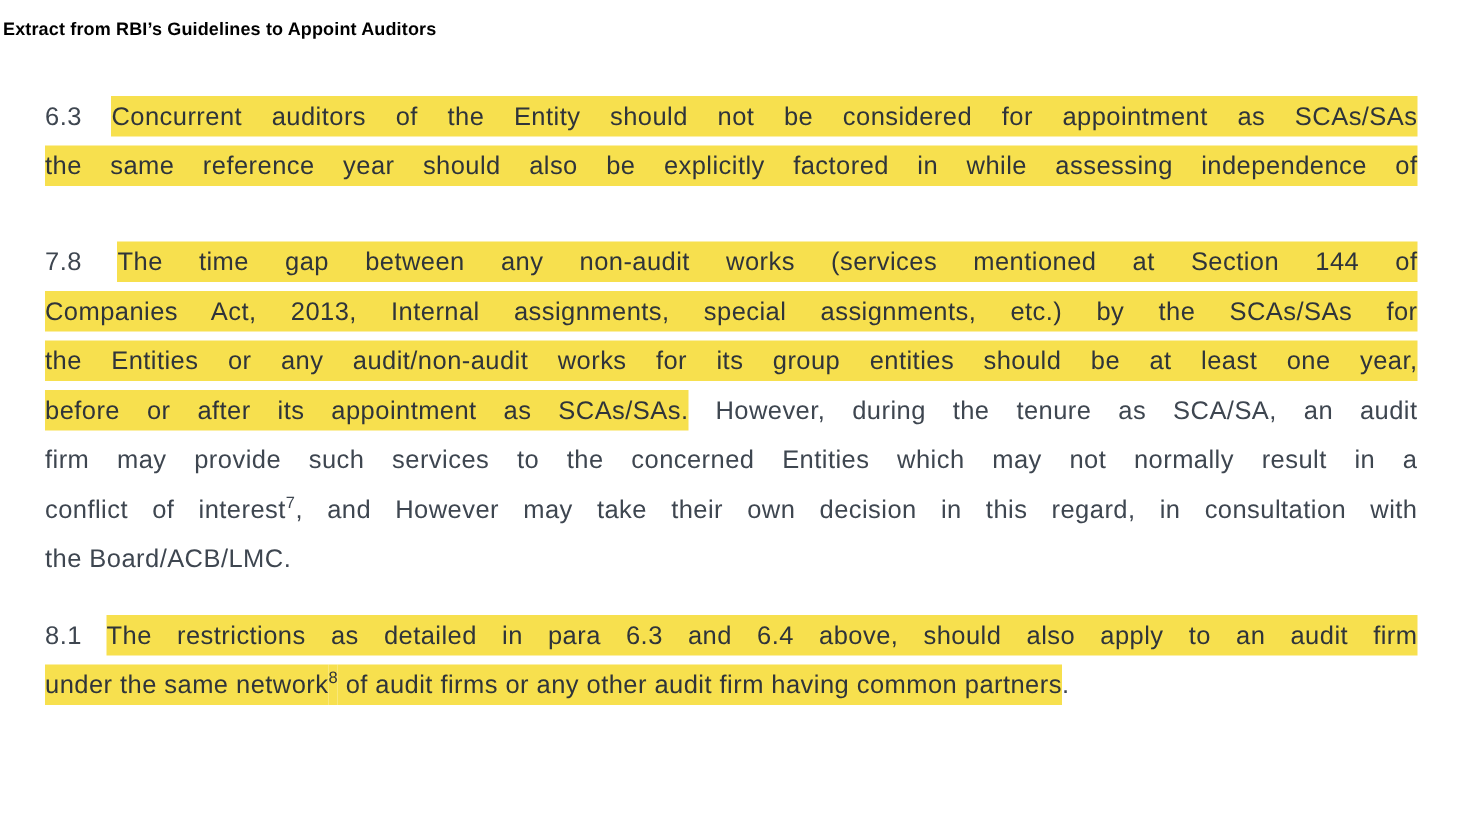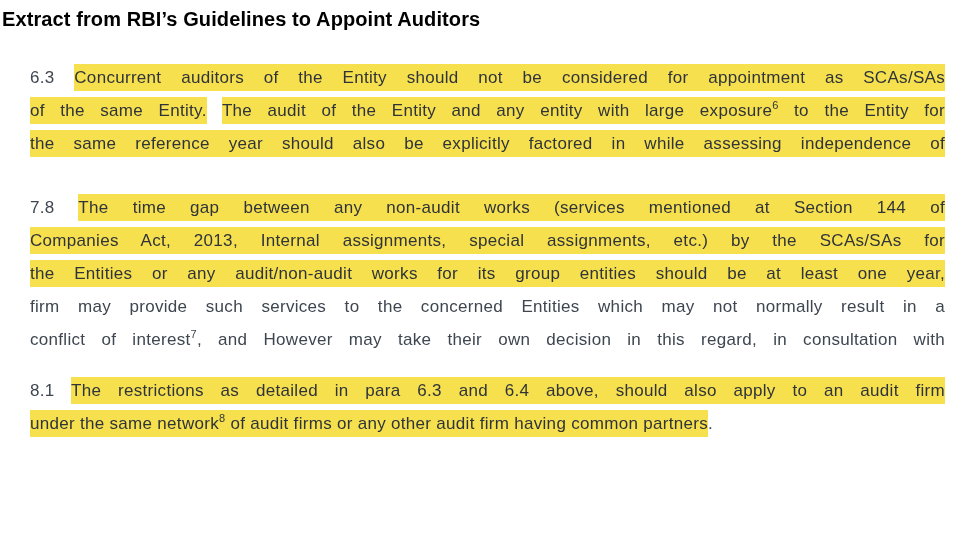--- a/index.html
+++ b/index.html
@@ -10,21 +10,21 @@
   .page {
     position: relative;
     width: 972px;
     height: 555px;
     background: #ffffff;
     overflow: hidden;
     font-family: "Liberation Sans", sans-serif;
   }
   .doc-title {
     margin: 7px 0 0 2px;
-    font-size: 20px;
+    font-size: 12px;
     line-height: 24px;
     font-weight: bold;
     color: var(--title-text, #000);
     letter-spacing: 0.1px;
   }
   .doc-body {
     margin: 30px 27px 0 30px;
     font-size: 17px;
     color: var(--body-text, #3e4650);
     letter-spacing: 0.3px;
@@ -54,28 +54,29 @@
   }
 </style>
 </head>
 <body>
 
 <div class="page" style="--highlight: #f7e04e; --body-text: #3e4650; --highlight-text: #2f343a; --title-text: #000000;">
   <h1 class="doc-title">Extract from RBI’s Guidelines to Appoint Auditors</h1>
   <div class="doc-body" id="doc-body">
       <div class="paragraph">
         <div class="line"><span class="plain">6.3 </span><mark>Concurrent auditors of the Entity should not be considered for appointment as SCAs/SAs</mark></div>
-        <div class="line"><mark>of the same Entity.</mark><span class="plain"> </span><mark>The audit of the Entity and any entity with large exposure</mark><mark><sup>6</sup></mark><mark> to the Entity for</mark></div>
         <div class="line"><mark>the same reference year should also be explicitly factored in while assessing independence of</mark></div>
       </div>
       <div class="paragraph">
         <div class="line"><span class="plain">7.8 </span><mark>The time gap between any non-audit works (services mentioned at Section 144 of</mark></div>
         <div class="line"><mark>Companies Act, 2013, Internal assignments, special assignments, etc.) by the SCAs/SAs for</mark></div>
         <div class="line"><mark>the Entities or any audit/non-audit works for its group entities should be at least one year,</mark></div>
+        <div class="line"><mark>before or after its appointment as SCAs/SAs.</mark><span class="plain"> However, during the tenure as SCA/SA, an audit</span></div>
         <div class="line"><span class="plain">firm may provide such services to the concerned Entities which may not normally result in a</span></div>
         <div class="line"><span class="plain">conflict of interest</span><span class="plain"><sup>7</sup></span><span class="plain">, and However may take their own decision in this regard, in consultation with</span></div>
+        <div class="line last"><span class="plain">the Board/ACB/LMC.</span></div>
       </div>
       <div class="paragraph">
         <div class="line"><span class="plain">8.1 </span><mark>The restrictions as detailed in para 6.3 and 6.4 above, should also apply to an audit firm</mark></div>
         <div class="line last"><mark>under the same network</mark><mark><sup>8</sup></mark><mark> of audit firms or any other audit firm having common partners</mark><span class="plain">.</span></div>
       </div>
     </div>
 </div>
 
 </body></html>

